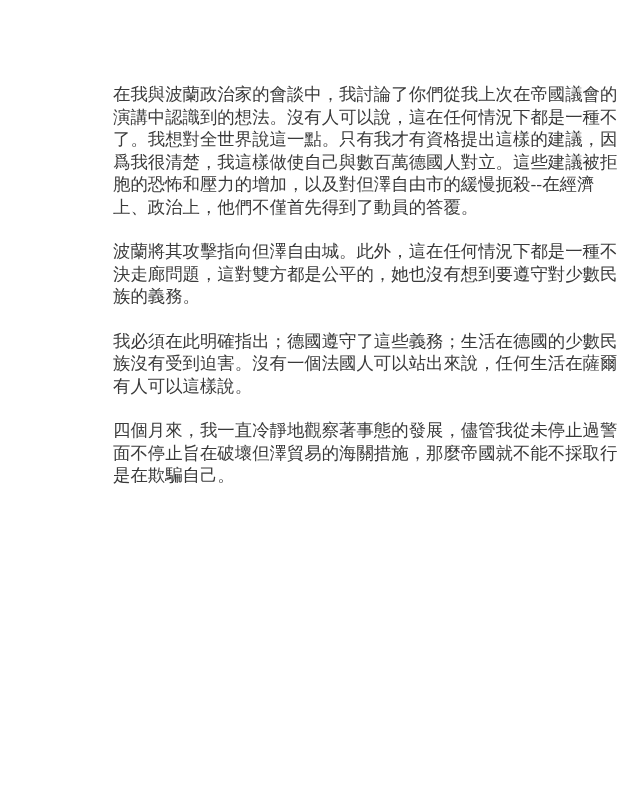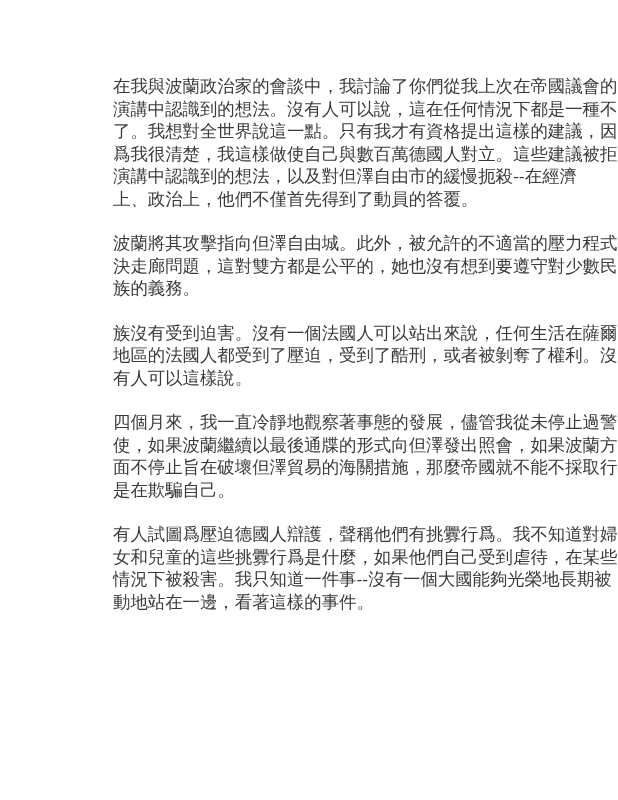--- a/index.html
+++ b/index.html
@@ -15,64 +15,57 @@
     font-family: "DejaVu Serif", "Liberation Serif", serif;
     color: #3a3a3a;
   }
   .page {
     position: absolute;
     left: 113px;
     top: 67px;
     width: 400px;
   }
   .para {
-    margin: 8px 0 22px 0;
+    margin: 16px 0 22px 0;
   }
   .line {
     display: block;
     height: 22.5px;
     line-height: 22.5px;
     font-size: 17.4px;
     white-space: nowrap;
     letter-spacing: 0px;
   }
 </style>
 </head>
 <body>
 
 <div class="page">
 
   <div class="para">
     <span class="line">在我與波蘭政治家的會談中，我討論了你們從我上次在帝國議會的</span>
     <span class="line">演講中認識到的想法。沒有人可以說，這在任何情況下都是一種不</span>
     <span class="line">了。我想對全世界說這一點。只有我才有資格提出這樣的建議，因</span>
     <span class="line">爲我很清楚，我這樣做使自己與數百萬德國人對立。這些建議被拒</span>
-    <span class="line">演講中認識到的想法，以及對但澤自由市的緩慢扼殺--在經濟</span>
+    <span class="line">胞的恐怖和壓力的增加，以及對但澤自由市的緩慢扼殺--在經濟</span>
     <span class="line">上、政治上，他們不僅首先得到了動員的答覆。</span>
   </div>
 
   <div class="para">
-    <span class="line">波蘭將其攻擊指向但澤自由城。此外，被允許的不適當的壓力程式</span>
+    <span class="line">波蘭將其攻擊指向但澤自由城。此外，這在任何情況下都是一種不</span>
     <span class="line">決走廊問題，這對雙方都是公平的，她也沒有想到要遵守對少數民</span>
     <span class="line">族的義務。</span>
   </div>
 
   <div class="para">
+    <span class="line">我必須在此明確指出；德國遵守了這些義務；生活在德國的少數民</span>
     <span class="line">族沒有受到迫害。沒有一個法國人可以站出來說，任何生活在薩爾</span>
-    <span class="line">地區的法國人都受到了壓迫，受到了酷刑，或者被剝奪了權利。沒</span>
     <span class="line">有人可以這樣說。</span>
   </div>
 
   <div class="para">
     <span class="line">四個月來，我一直冷靜地觀察著事態的發展，儘管我從未停止過警</span>
-    <span class="line">使，如果波蘭繼續以最後通牒的形式向但澤發出照會，如果波蘭方</span>
     <span class="line">面不停止旨在破壞但澤貿易的海關措施，那麼帝國就不能不採取行</span>
     <span class="line">是在欺騙自己。</span>
   </div>
 
-  <div class="para">
-    <span class="line">有人試圖爲壓迫德國人辯護，聲稱他們有挑釁行爲。我不知道對婦</span>
-    <span class="line">女和兒童的這些挑釁行爲是什麼，如果他們自己受到虐待，在某些</span>
-    <span class="line">情況下被殺害。我只知道一件事--沒有一個大國能夠光榮地長期被</span>
-    <span class="line">動地站在一邊，看著這樣的事件。</span>
-  </div>
 
 </div>
 
 </body></html>

